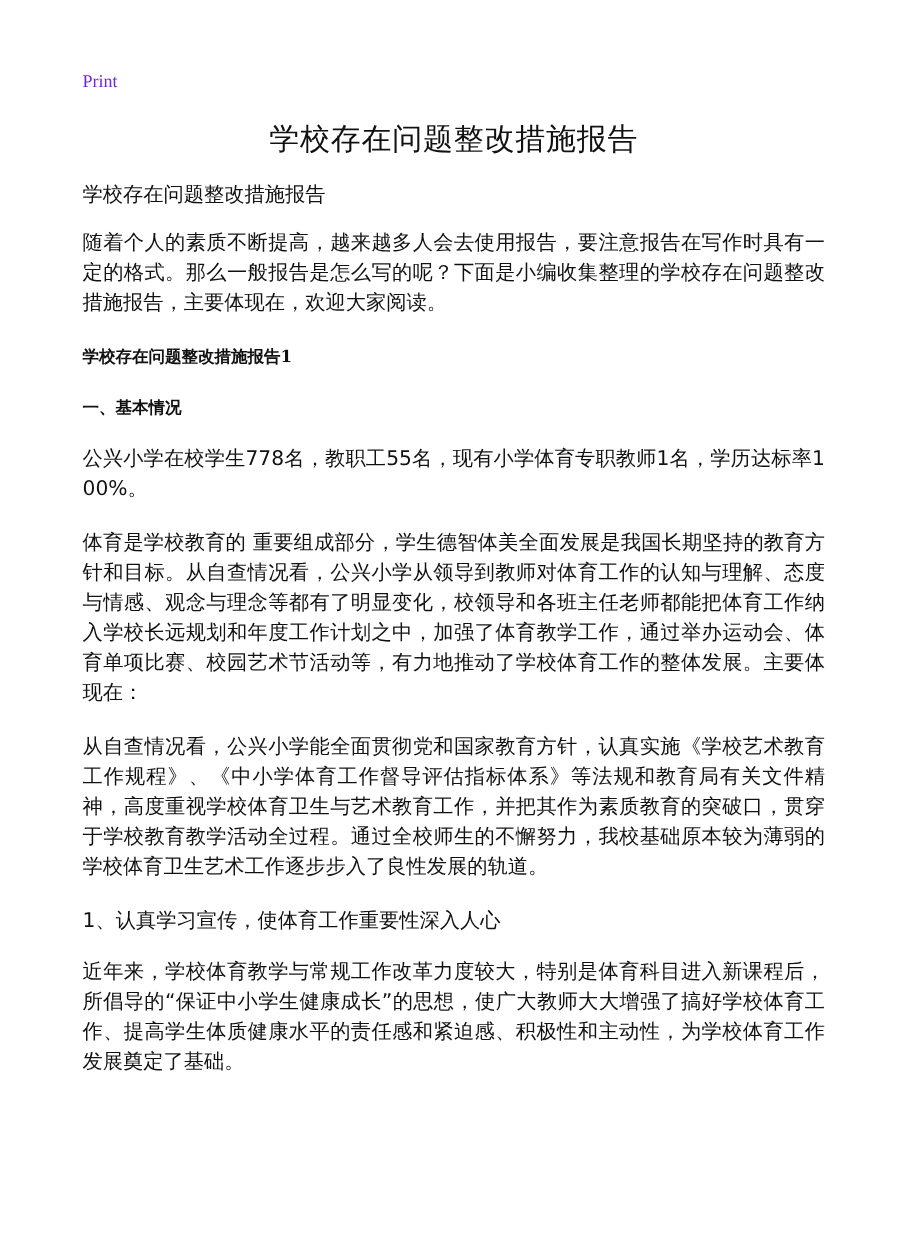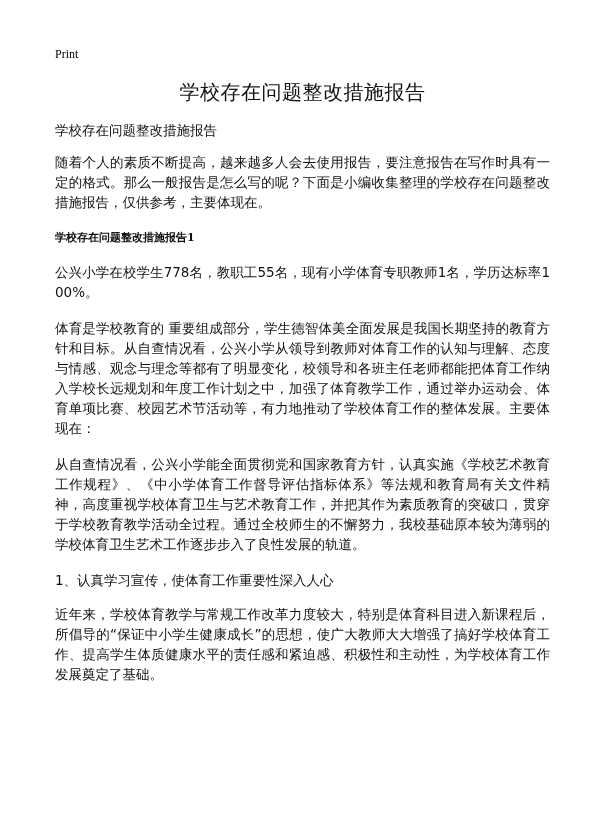--- a/index.html
+++ b/index.html
@@ -14,21 +14,21 @@
       position: relative;
       color: #111111;
       font-family: "DejaVu Sans", "Liberation Sans", sans-serif;
     }
     .print-link {
       position: absolute;
       left: 55px;
       top: 47px;
       font-family: "Liberation Serif", "DejaVu Serif", serif;
       font-size: 12px;
-      color: #000000;
+      color: #6d28d9;
       text-decoration: none;
     }
     .page {
       position: absolute;
       left: 55px;
       top: 78px;
       width: 495px;
     }
     .doc-title {
       text-align: center;
@@ -64,20 +64,21 @@
     }
   </style>
 </head>
 <body>
 
 <a class="print-link">Print</a>
 
 <div class="page">
   <h1 class="doc-title">学校存在问题整改措施报告</h1>
   <p class="subtitle">学校存在问题整改措施报告</p>
-  <p class="para">随着个人的素质不断提高，越来越多人会去使用报告，要注意报告在写作时具有一定的格式。那么一般报告是怎么写的呢？下面是小编收集整理的学校存在问题整改措施报告，仅供参考，主要体现在。</p>
+  <p class="para">随着个人的素质不断提高，越来越多人会去使用报告，要注意报告在写作时具有一定的格式。那么一般报告是怎么写的呢？下面是小编收集整理的学校存在问题整改措施报告，主要体现在，欢迎大家阅读。</p>
   <p class="heading">学校存在问题整改措施报告1</p>
+  <p class="heading">一、基本情况</p>
   <p class="para">公兴小学在校学生778名，教职工55名，现有小学体育专职教师1名，学历达标率100%。</p>
   <p class="para">体育是学校教育的 重要组成部分，学生德智体美全面发展是我国长期坚持的教育方针和目标。从自查情况看，公兴小学从领导到教师对体育工作的认知与理解、态度与情感、观念与理念等都有了明显变化，校领导和各班主任老师都能把体育工作纳入学校长远规划和年度工作计划之中，加强了体育教学工作，通过举办运动会、体育单项比赛、校园艺术节活动等，有力地推动了学校体育工作的整体发展。主要体现在：</p>
   <p class="para">从自查情况看，公兴小学能全面贯彻党和国家教育方针，认真实施《学校艺术教育工作规程》、《中小学体育工作督导评估指标体系》等法规和教育局有关文件精神，高度重视学校体育卫生与艺术教育工作，并把其作为素质教育的突破口，贯穿于学校教育教学活动全过程。通过全校师生的不懈努力，我校基础原本较为薄弱的学校体育卫生艺术工作逐步步入了良性发展的轨道。</p>
   <p class="subheading">1、认真学习宣传，使体育工作重要性深入人心</p>
   <p class="para">近年来，学校体育教学与常规工作改革力度较大，特别是体育科目进入新课程后，所倡导的“保证中小学生健康成长”的思想，使广大教师大大增强了搞好学校体育工作、提高学生体质健康水平的责任感和紧迫感、积极性和主动性，为学校体育工作发展奠定了基础。</p>
 </div>
 
 </body></html>

